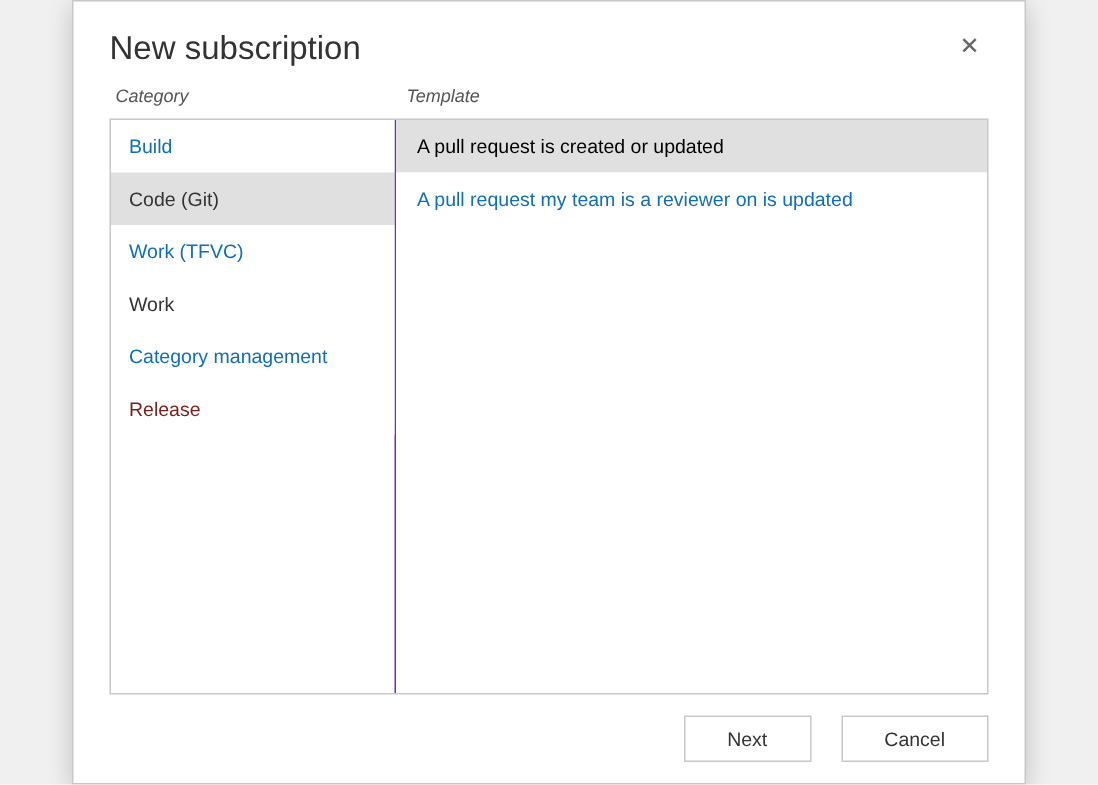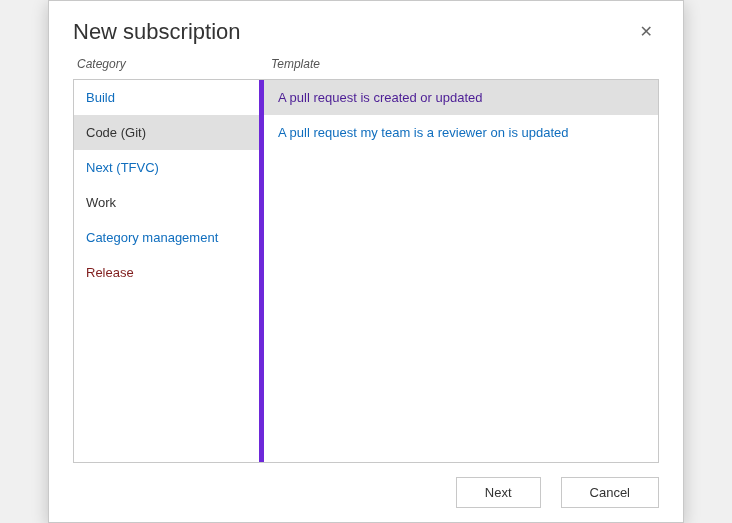--- a/index.html
+++ b/index.html
@@ -82,21 +82,21 @@
     }
 
     .columns-content {
       display: flex;
       flex: 1;
       border: 1px solid #c8c8c8;
     }
 
     .category-list {
       width: 190px;
-      border-right: 5px solid #6d28d9;
+      border-right: 1px solid #6d28d9;
       display: flex;
       flex-direction: column;
     }
 
     .category-item {
       padding: 10px 12px;
       font-size: 13px;
       cursor: pointer;
       color: #106ebe;
       background: #fff;
@@ -126,21 +126,21 @@
       cursor: pointer;
       color: #106ebe;
       background: #fff;
       border: none;
       text-align: left;
       width: 100%;
     }
 
     .template-item.selected {
       background: #e0e0e0;
-      color: #4c1d95;
+      color: #000000;
     }
 
     .dialog-footer {
       display: flex;
       justify-content: flex-end;
       align-items: center;
       padding: 14px 24px;
       gap: 20px;
     }
 
@@ -171,21 +171,21 @@
   <div class="dialog-body">
     <div class="columns-header">
       <span class="col-header col-header-category">Category</span>
       <span class="col-header col-header-template">Template</span>
     </div>
 
     <div class="columns-content">
       <div class="category-list" id="category-list">
       <button class="category-item">Build</button>
           <button class="category-item selected">Code (Git)</button>
-          <button class="category-item">Next (TFVC)</button>
+          <button class="category-item">Work (TFVC)</button>
           <button class="category-item plain" style="color: rgb(51, 51, 51);">Work</button>
           <button class="category-item">Category management</button>
           <button class="category-item plain" style="color: #7f1d1d;">Release</button>
         </div>
       <div class="template-list" id="template-list">
           <button class="template-item selected">A pull request is created or updated</button>
           <button class="template-item">A pull request my team is a reviewer on is updated</button>
         </div>
     </div>
   </div>

